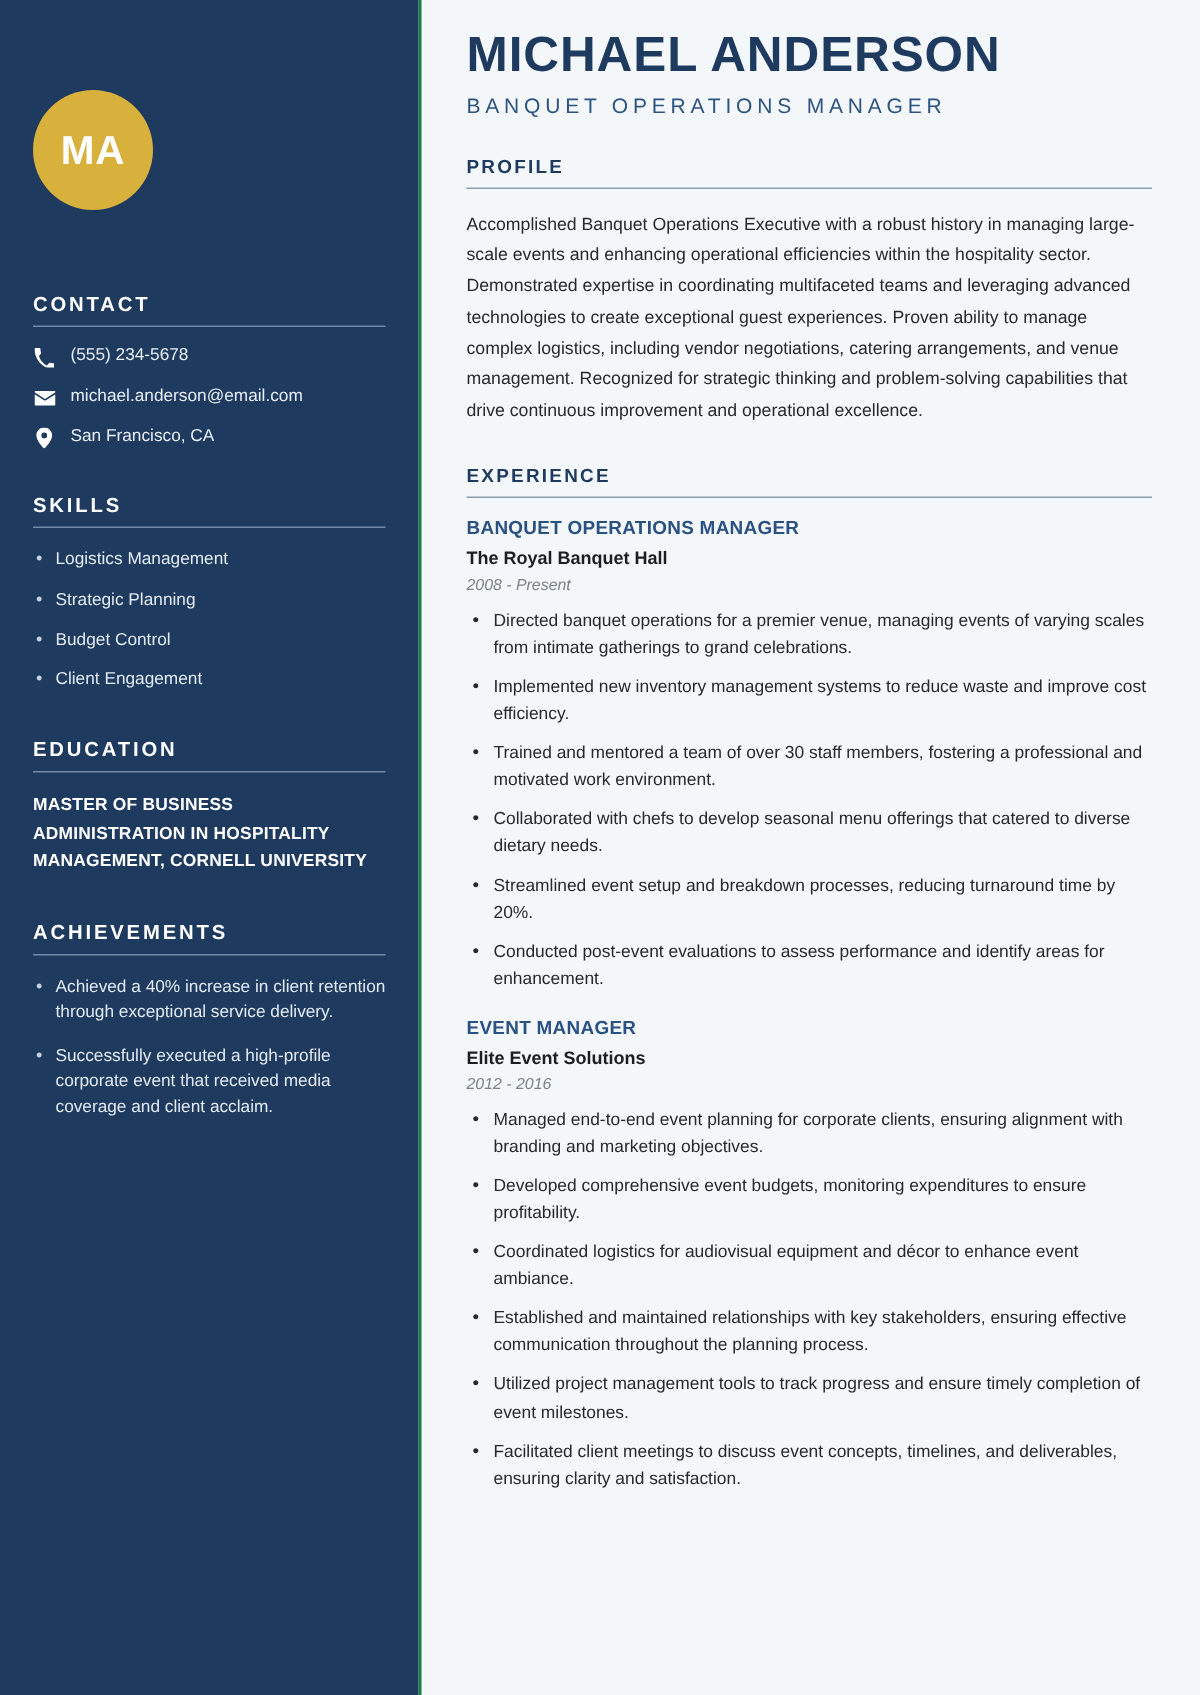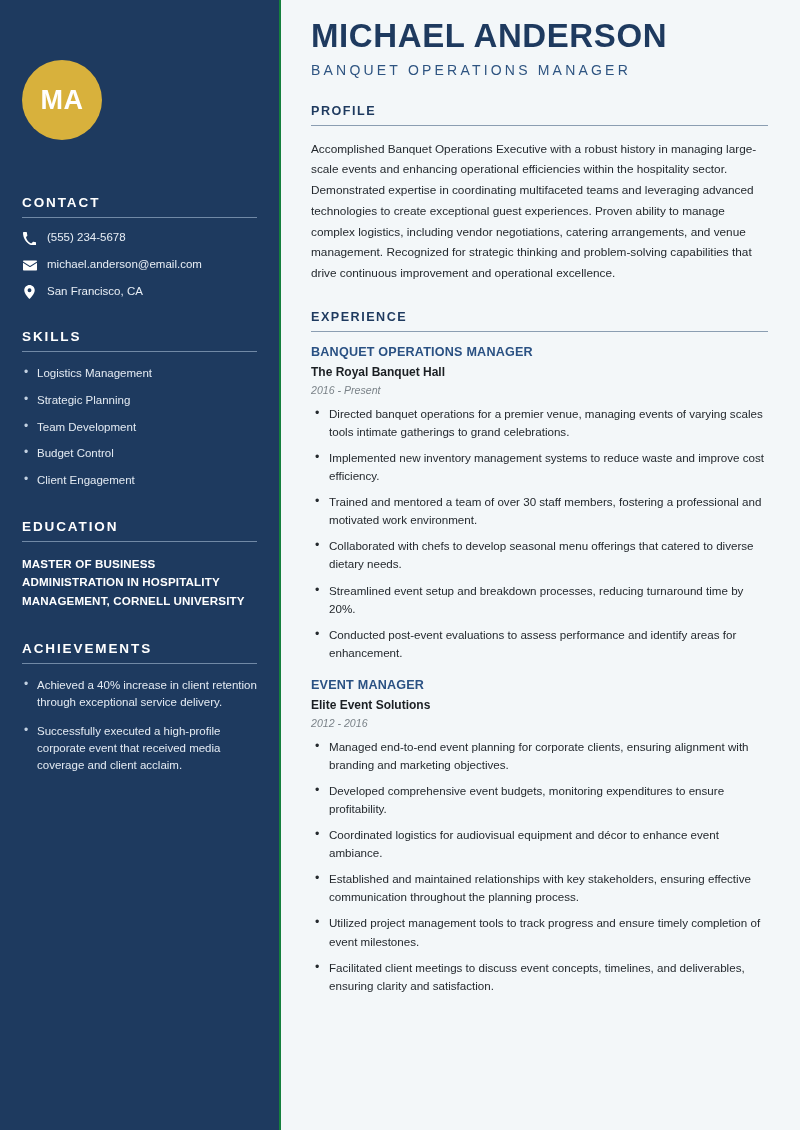--- a/index.html
+++ b/index.html
@@ -168,21 +168,20 @@
         <span>San Francisco, CA</span>
       </div>
     </section>
 
     <section class="side-section">
       <div class="side-h">SKILLS</div>
       <div class="side-rule"></div>
       <ul class="side-list">
         <li>Logistics Management</li>
         <li>Strategic Planning</li>
-        <li>Team Development</li>
         <li>Budget Control</li>
         <li>Client Engagement</li>
       </ul>
     </section>
 
 
     <section class="side-section">
       <div class="side-h">EDUCATION</div>
       <div class="side-rule"></div>
       <div class="edu-block">MASTER OF BUSINESS ADMINISTRATION IN HOSPITALITY MANAGEMENT, CORNELL UNIVERSITY</div>
@@ -210,23 +209,23 @@
       <p class="profile-p">Accomplished Banquet Operations Executive with a robust history in managing large-scale events and enhancing operational efficiencies within the hospitality sector. Demonstrated expertise in coordinating multifaceted teams and leveraging advanced technologies to create exceptional guest experiences. Proven ability to manage complex logistics, including vendor negotiations, catering arrangements, and venue management. Recognized for strategic thinking and problem-solving capabilities that drive continuous improvement and operational excellence.</p>
     </section>
 
     <section class="main-section">
       <div class="main-h">EXPERIENCE</div>
       <div class="main-rule"></div>
 
       <div class="job">
         <div class="job-title">BANQUET OPERATIONS MANAGER</div>
         <div class="job-company">The Royal Banquet Hall</div>
-        <div class="job-dates">2016 - Present</div>
+        <div class="job-dates">2008 - Present</div>
         <ul class="bullets">
-          <li>Directed banquet operations for a premier venue, managing events of varying scales tools intimate gatherings to grand celebrations.</li>
+          <li>Directed banquet operations for a premier venue, managing events of varying scales from intimate gatherings to grand celebrations.</li>
           <li>Implemented new inventory management systems to reduce waste and improve cost efficiency.</li>
           <li>Trained and mentored a team of over 30 staff members, fostering a professional and motivated work environment.</li>
           <li>Collaborated with chefs to develop seasonal menu offerings that catered to diverse dietary needs.</li>
           <li>Streamlined event setup and breakdown processes, reducing turnaround time by 20%.</li>
           <li>Conducted post-event evaluations to assess performance and identify areas for enhancement.</li>
         </ul>
       </div>
 
       <div class="job">
         <div class="job-title">EVENT MANAGER</div>

